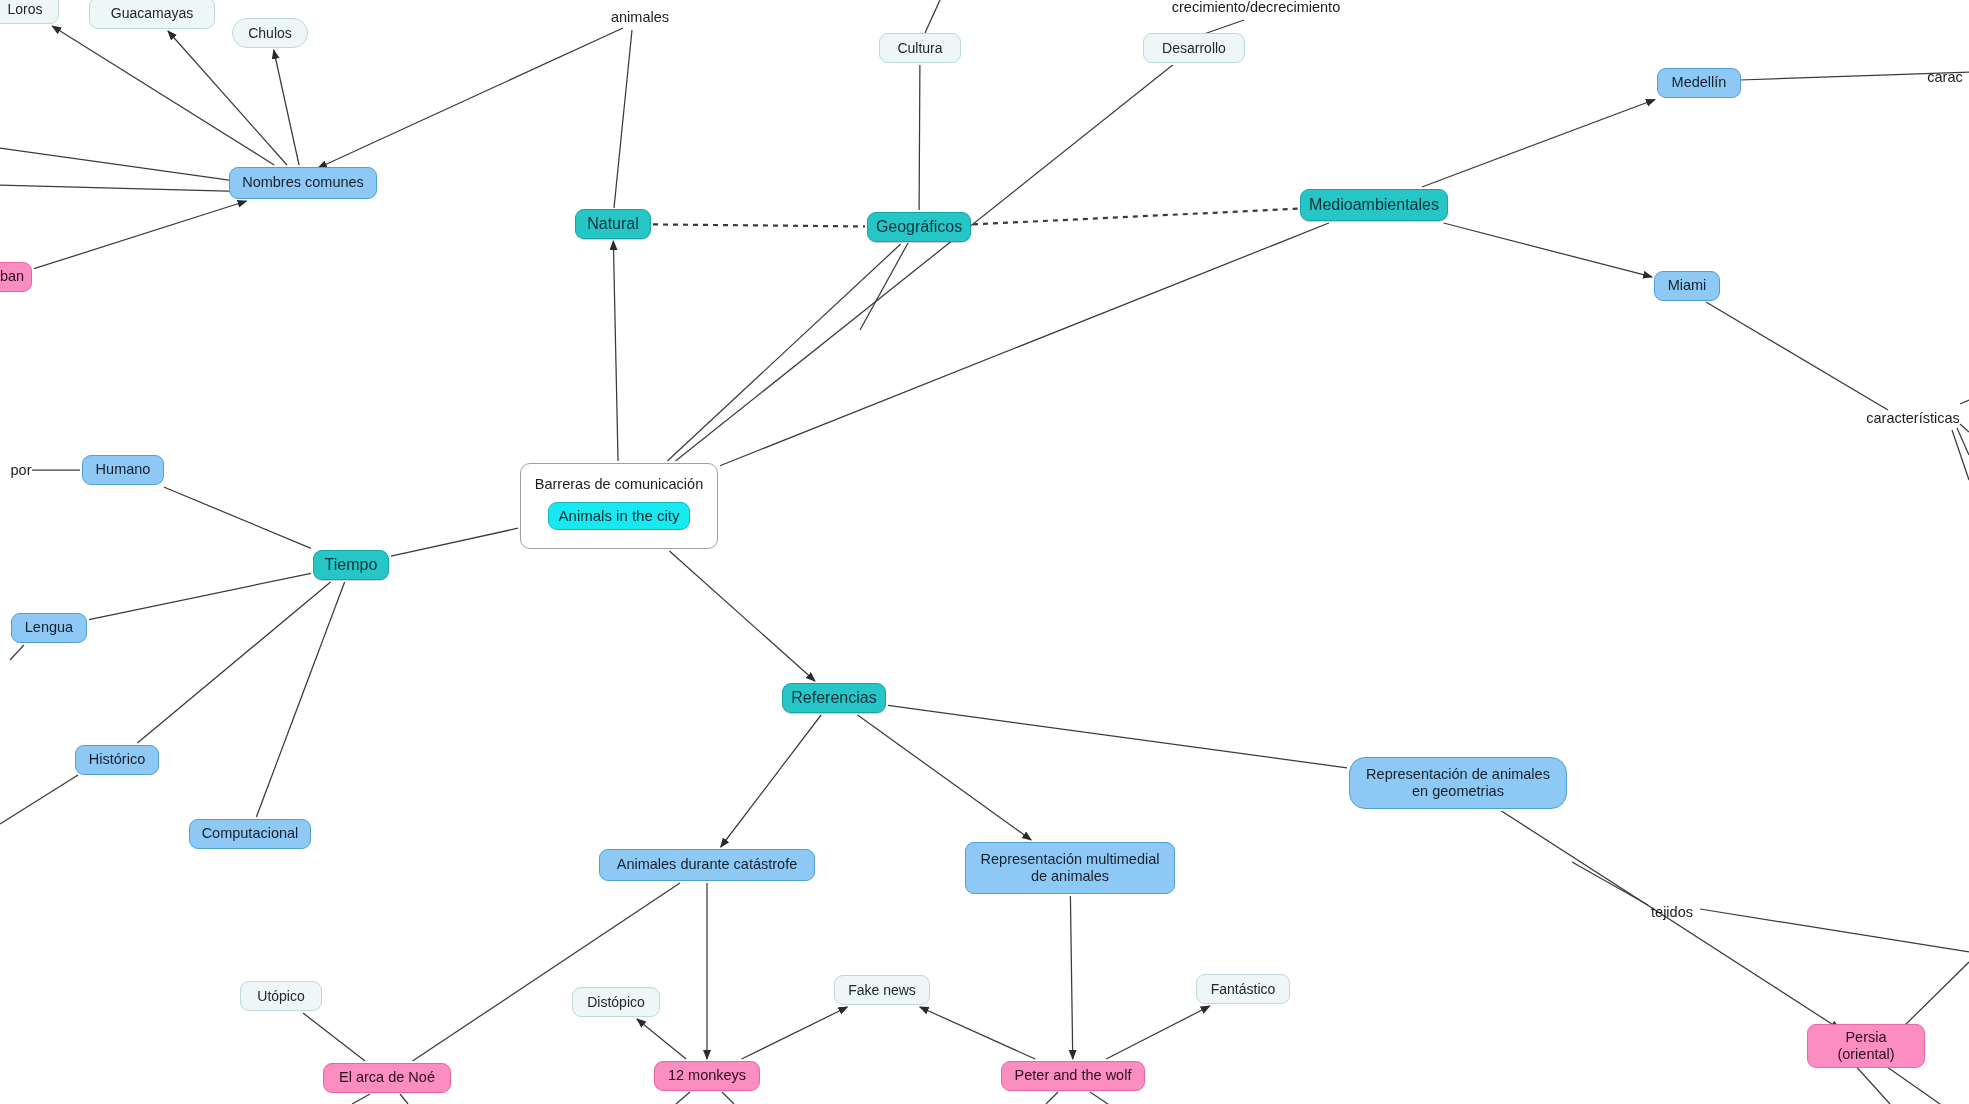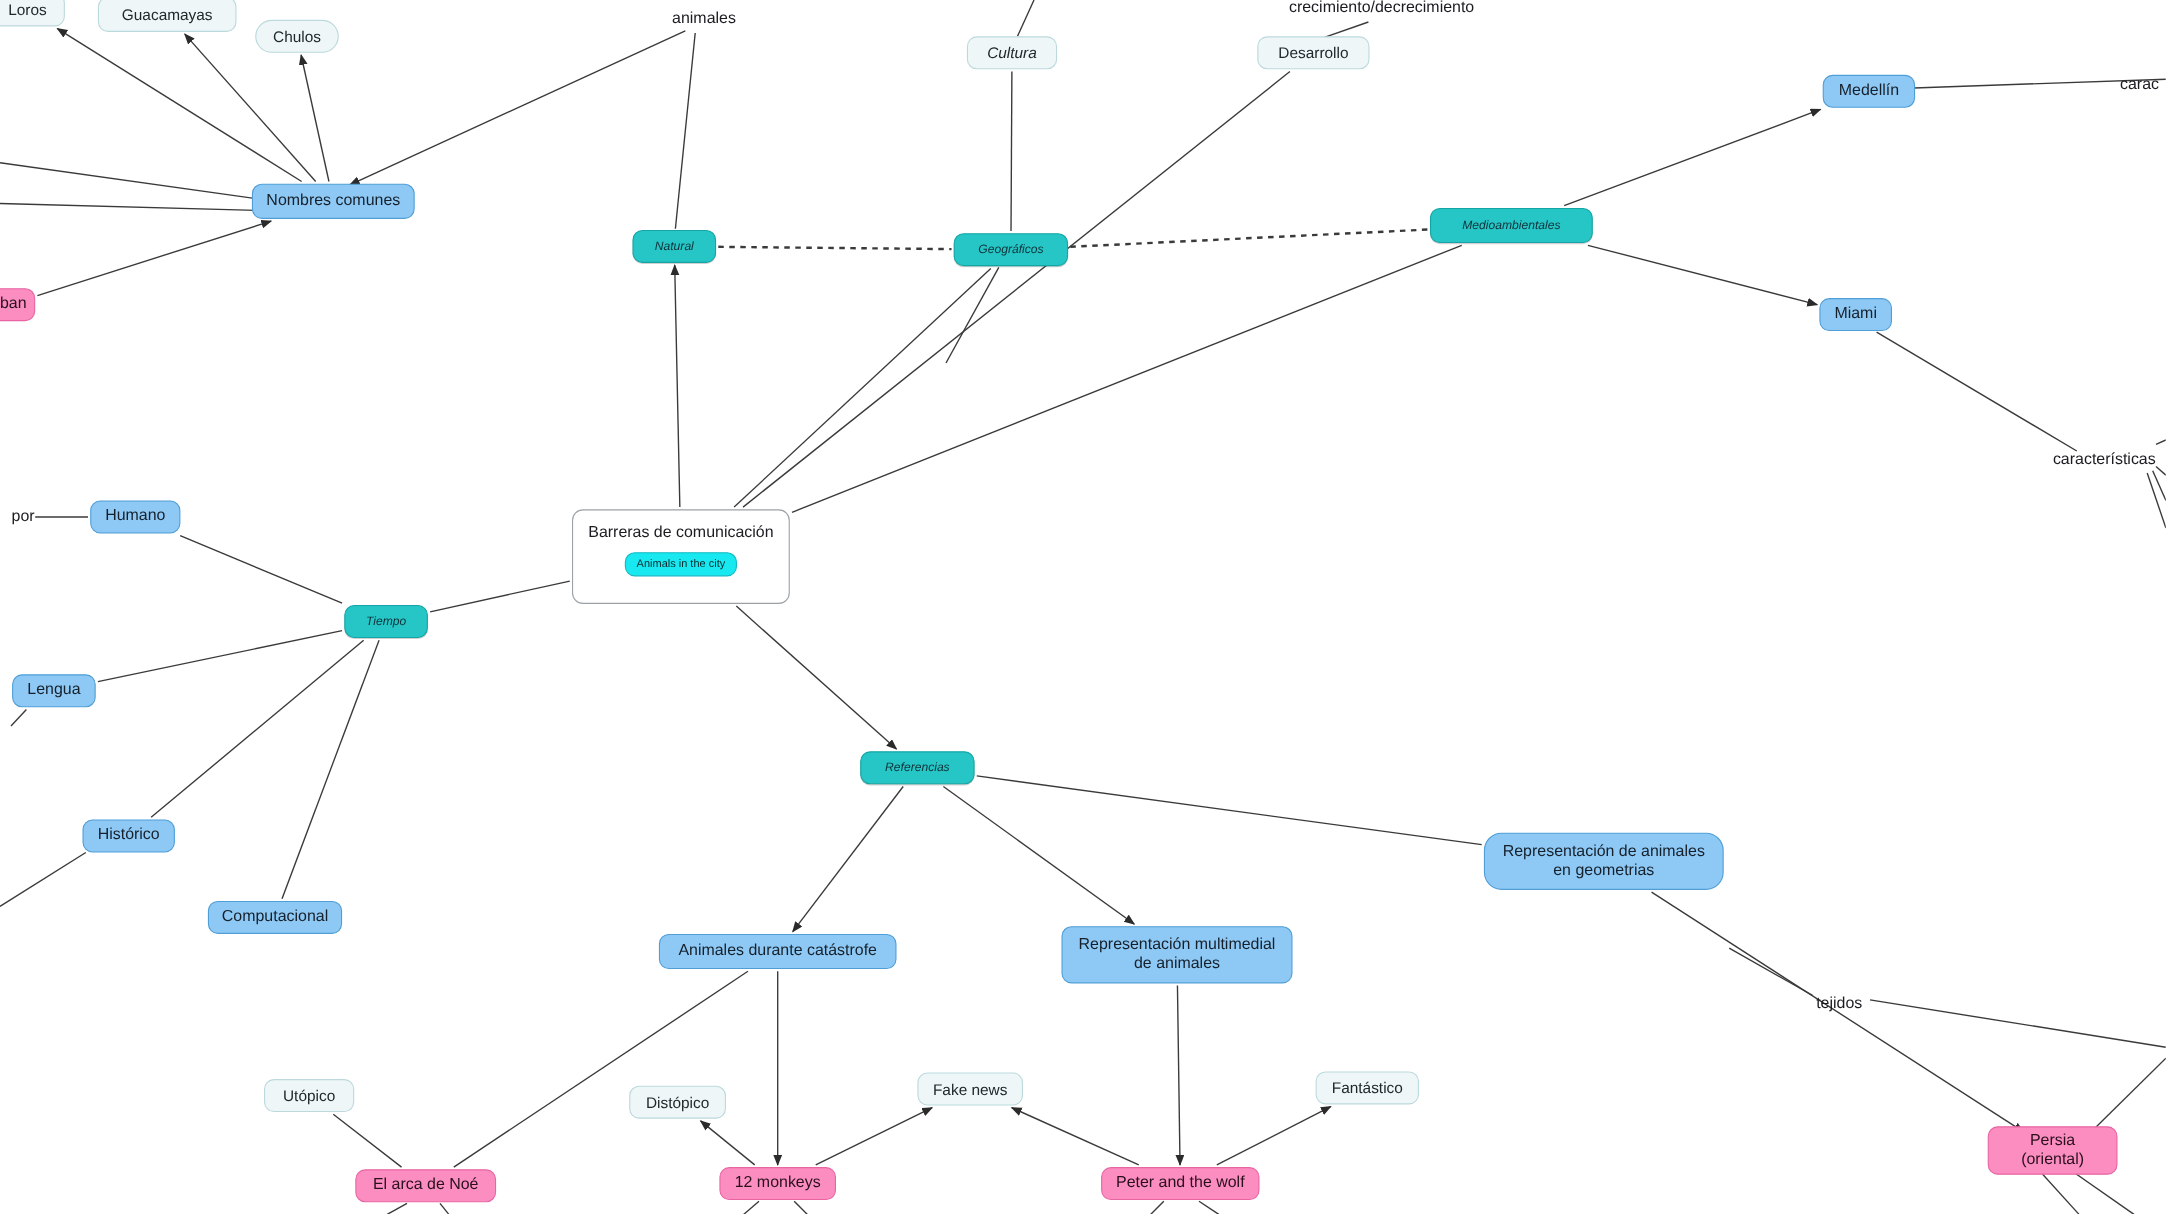--- a/index.html
+++ b/index.html
@@ -39,30 +39,29 @@
     white-space: pre-line;
     transform: translate(-50%, -50%);
     cursor: pointer;
     color: #1c1c24;
   }
   
   .n-teal {
     background: #26c6c6;
     border: 1px solid #14a5a5;
     color: #10323a;
-    font-size: 11px;
+    font-size: 16px;
     box-shadow: 0 1px 0 rgba(0,0,0,0.18);
-    font-style: italic;
   }
   
   .n-cyan {
     background: #18e8f0;
     border: 1.5px solid #13b9c4;
     color: #0d2b30;
-    font-size: 10px;
+    font-size: 15px;
   }
   
   .n-blue {
     background: #8ec9f5;
     border: 1px solid #4f9ed6;
     color: #16202b;
     font-size: 14.5px;
   }
   
   .n-pink {
@@ -178,21 +177,21 @@
         <line x1="908" y1="243" x2="860" y2="330" stroke="#3a3a3a" stroke-width="1.25"></line>
       </g>
   </svg>
 
   <div id="nodes-group">
       <div class="node n-pale" style="left: 25px; top: 9px; width: 68px; min-height: 30px;">Loros</div>
       <div class="node n-pale" style="left: 152px; top: 13px; width: 126px; min-height: 32px;">Guacamayas</div>
       <div class="node n-pale" style="left: 270px; top: 33px; width: 76px; min-height: 30px; border-radius: 15px;">Chulos</div>
       <div class="node n-blue" style="left: 303px; top: 183px; width: 148px; min-height: 32px;">Nombres comunes</div>
       <div class="node n-pink" style="left: 8px; top: 277px; width: 48px; min-height: 30px;">eban</div>
-      <div class="node n-pale" style="left: 920px; top: 48px; width: 82px; min-height: 30px; font-style: italic;">Cultura</div>
+      <div class="node n-pale" style="left: 920px; top: 48px; width: 82px; min-height: 30px;">Cultura</div>
       <div class="node n-pale" style="left: 1194px; top: 48px; width: 102px; min-height: 30px;">Desarrollo</div>
       <div class="node n-teal" style="left: 613px; top: 224px; width: 76px; min-height: 30px;">Natural</div>
       <div class="node n-teal" style="left: 919px; top: 227px; width: 104px; min-height: 30px;">Geográficos</div>
       <div class="node n-teal" style="left: 1374px; top: 205px; width: 148px; min-height: 32px;">Medioambientales</div>
       <div class="node n-blue" style="left: 1699px; top: 83px; width: 84px; min-height: 30px;">Medellín</div>
       <div class="node n-blue" style="left: 1687px; top: 286px; width: 66px; min-height: 30px;">Miami</div>
       <div class="node n-blue" style="left: 123px; top: 470px; width: 82px; min-height: 30px;">Humano</div>
       <div class="node n-teal" style="left: 351px; top: 565px; width: 76px; min-height: 30px;">Tiempo</div>
       <div class="node n-blue" style="left: 49px; top: 628px; width: 76px; min-height: 30px;">Lengua</div>
       <div class="node n-blue" style="left: 117px; top: 760px; width: 84px; min-height: 30px;">Histórico</div>

